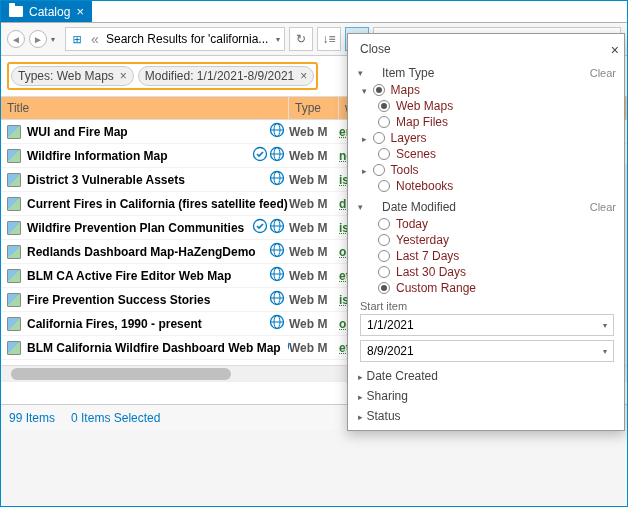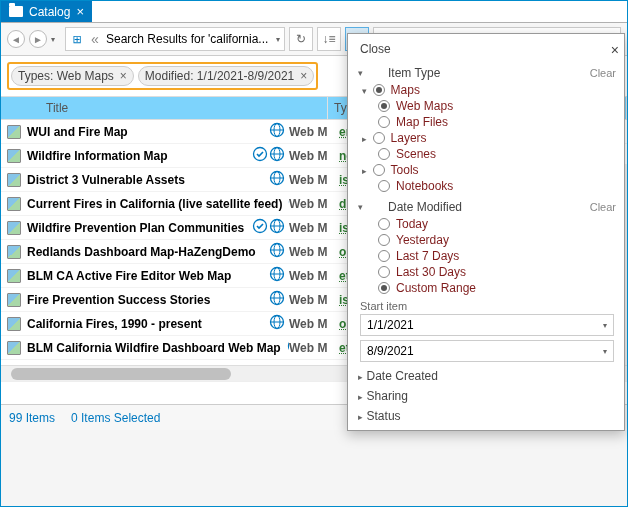--- a/index.html
+++ b/index.html
@@ -27,21 +27,21 @@
   .searchbox .dd { color:#888; font-size:8px; padding:0 2px; }
 
   
   .chipbar { display:flex; align-items:center; gap:6px; padding:6px; background:#fff; border-bottom:1px solid #ddd; }
   .chipgroup { border:2px solid #f5a623; border-radius:3px; padding:2px; display:flex; gap:4px; }
   .chip { display:flex; align-items:center; gap:6px; background:#f0f0f0; border:1px solid #ccc; border-radius:10px; padding:2px 6px; color:#444; }
   .chip .cx { cursor:pointer; color:#666; }
   .clearfilters { margin-left:auto; color:#888; padding-right:6px; }
 
   
-  .cols { display:flex; background:#7dd3fc; border-bottom:1px solid #ddd; color:#555;padding-left:39px; }
+  .cols { display:flex; background:#fdba74; border-bottom:1px solid #ddd; color:#555; }
   .cols div { padding:4px 6px; border-right:1px solid #e0e0e0; }
   .col-title { width:288px; }
   .col-type { width:50px; }
   .col-owner { flex:1; }
 
   
   .rows { background:#fff; height: 245px; overflow:hidden; position:relative;font-weight:bold; }
   .row { display:flex; align-items:center; height:24px; border-bottom:1px solid #f2f2f2; }
   .row .ttl { display:flex; align-items:center; gap:6px; width:288px; padding-left:6px; white-space:nowrap; overflow:hidden; text-overflow:ellipsis; }
   .row .map-ic { width:14px; height:14px; background:linear-gradient(135deg,#86c5e8 50%,#a8d8a8 50%); border:1px solid #888; border-radius:1px; flex-shrink:0; }
@@ -64,21 +64,21 @@
   
   .status { display:flex; align-items:center; gap:16px; padding:4px 8px; background:#f7f7f7; border-top:1px solid #ccc; color:#0079c1; height:26px; }
   .status .views { margin-left:auto; display:flex; gap:-1px; }
   .vbtn { width:24px; height:22px; border:1px solid #ccc; background:#fff; display:flex; align-items:center; justify-content:center; margin-left:-1px; color:#666; }
   .vbtn.active { background:#d8ecf8; border-color:#5bb1e6; }
 
   
   .filterpanel { position:absolute; top:32px; left:346px; width:278px; background:#fff; border:1px solid #999; box-shadow:0 4px 12px rgba(0,0,0,.25); z-index:100; padding:4px 0; }
   .fp-head { display:flex; justify-content:space-between; padding:4px 5px 6px 12px; color:#444; }
   .fp-head .x { cursor:pointer; font-size:14px; }
-  .fp-sechead { display:flex; align-items:center; gap:20px; color:#444; padding:2px 0; }
+  .fp-sechead { display:flex; align-items:center; gap:14px; color:#444; padding:2px 0; }
   .fp-sechead .tri { width:10px; font-size:9px; color:#666; display:inline-block; }
   .fp-sechead .clr { margin-left:auto; color:#888; font-size:11px; }
   .fp-item { display:flex; align-items:center; gap:6px; padding:1px 0 1px 14px; color:#7f1d1d; }
   .fp-subitem { padding-left:30px; }
   .radio { width:12px; height:12px; border:1px solid #888; border-radius:50%; display:inline-block; position:relative; flex-shrink:0; }
   .radio.checked::after { content:""; position:absolute; top:2px; left:2px; width:6px; height:6px; background:#555; border-radius:50%; }
   .fp-label { font-size:12px; }
   .fp-datelabel { padding:4px 0 2px 12px; color:#666; font-size:11px; }
   .fp-date { margin:0 10px 4px 12px; border:1px solid #ccc; display:flex; align-items:center; padding:3px 6px; }
   .fp-date .dd { margin-left:auto; font-size:8px; color:#666; }
@@ -187,21 +187,21 @@
               <line x1="1.5" y1="8" x2="14.5" y2="8" stroke="#0079c1" stroke-width="1"></line>
             </svg></span>
         </span>
       </div>
       <div class="typ">Web M</div>
       <div class="own">istrict.3.GIS</div>
     </div>
     <div class="row">
       <div class="ttl">
         <span class="map-ic"></span>
-        <span>Current Fires in California (live satellite feed)</span>
+        <span>Current Fires in California (fires satellite feed)</span>
         <span class="badges">
           <span><svg class="globe-svg" viewBox="0 0 16 16">
               <circle cx="8" cy="8" r="6.5" fill="none" stroke="#0079c1" stroke-width="1.3"></circle>
               <ellipse cx="8" cy="8" rx="3" ry="6.5" fill="none" stroke="#0079c1" stroke-width="1"></ellipse>
               <line x1="1.5" y1="8" x2="14.5" y2="8" stroke="#0079c1" stroke-width="1"></line>
             </svg></span>
         </span>
       </div>
       <div class="typ">Web M</div>
       <div class="own">drealee</div>

